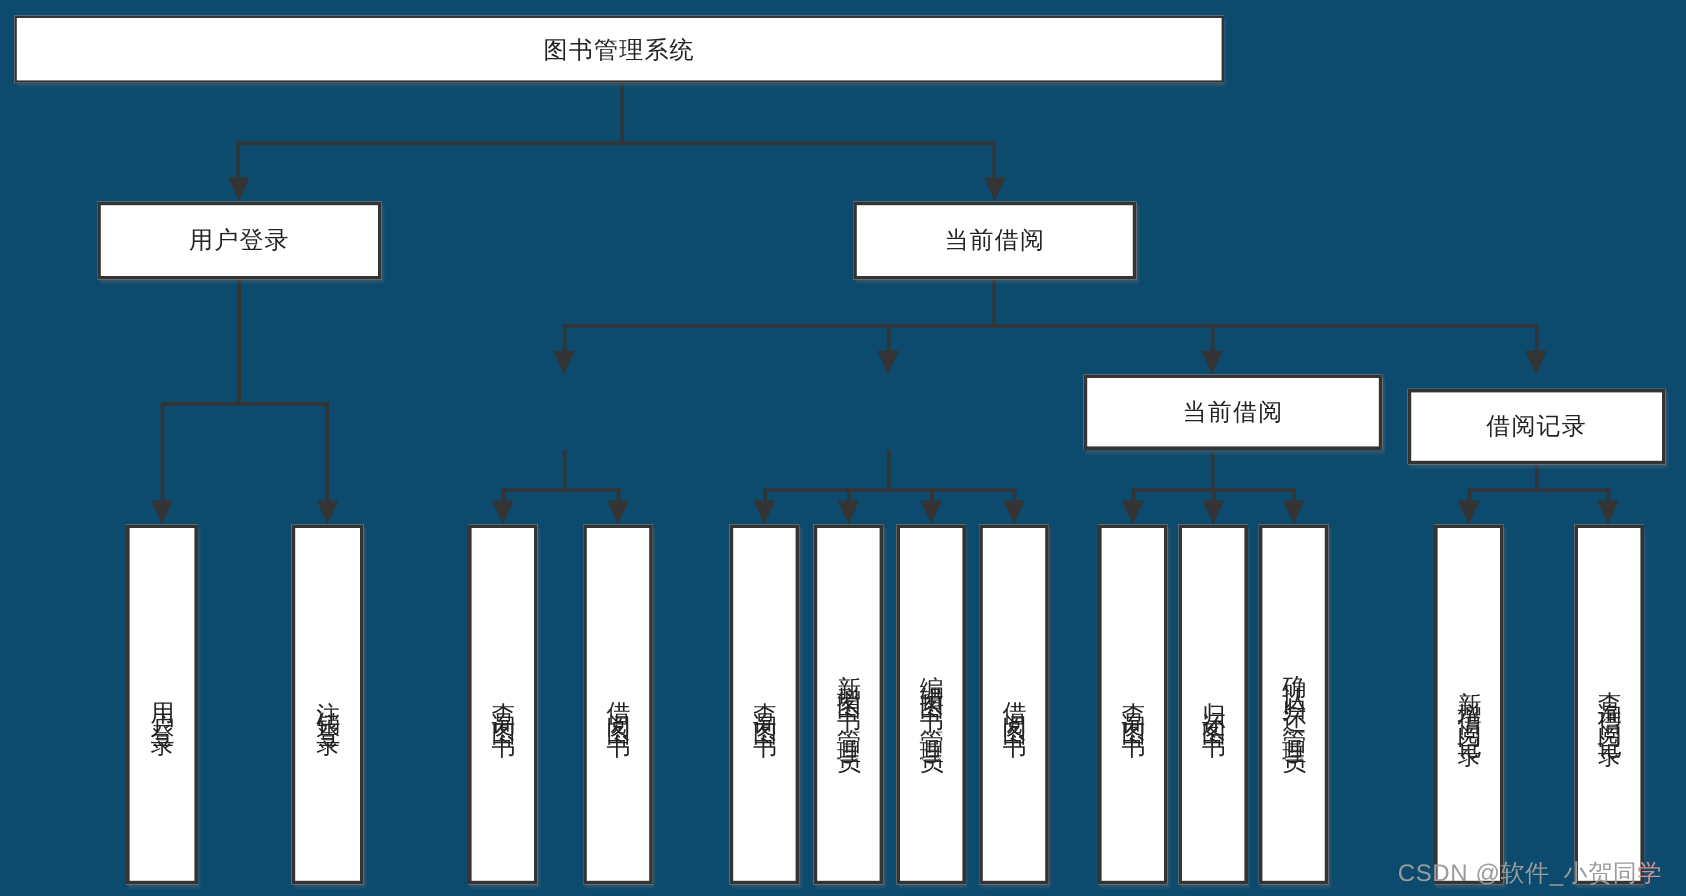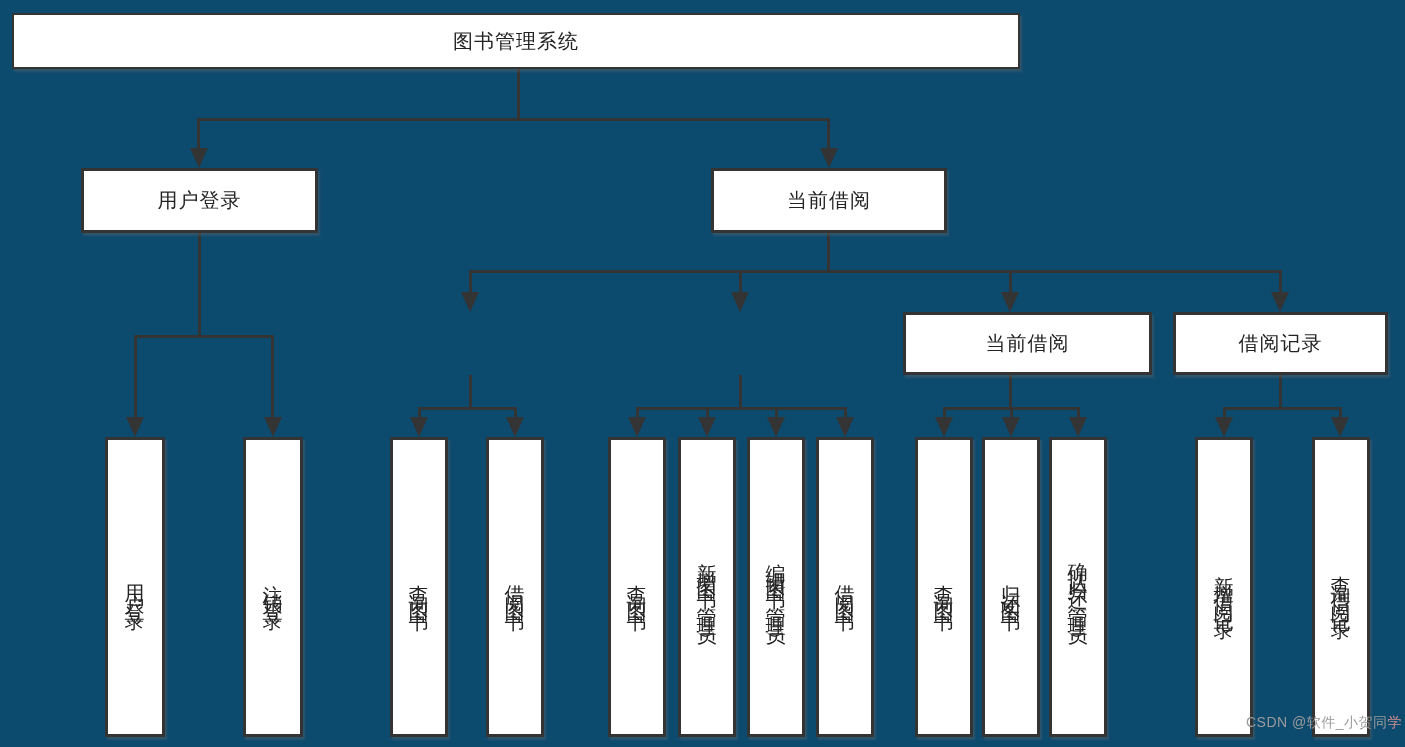--- a/index.html
+++ b/index.html
@@ -20,22 +20,22 @@
     letter-spacing:9px;line-height:1;white-space:nowrap;
   }
   .h{position:absolute;height:3px;background:#343434;z-index:1;}
   .v{position:absolute;width:3px;background:#343434;z-index:1;}
   .arrow{
     position:absolute;width:0;height:0;z-index:1;
     border-left:9px solid transparent;border-right:9px solid transparent;
     border-top:20px solid #343434;
   }
   .watermark{
-    position:absolute;top:714px;right:3px;z-index:3;
-    font-size:14px;letter-spacing:0.5px;color:#9b9b9b;white-space:nowrap;
+    position:absolute;top:714px;right:20px;z-index:3;
+    font-size:20px;letter-spacing:0.5px;color:#9b9b9b;white-space:nowrap;
   }
   .watermark .accent{color:#d28f8f;}
 </style>
 </head>
 <body>
 
 <div class="canvas">
 
   <div class="box root" style="left:12px;top:13px;width:1008px;height:56px;">
     <span>图书管理系统</span>
@@ -44,21 +44,21 @@
   <div class="box" style="left:81px;top:168px;width:237px;height:65px;">
     <span>用户登录</span>
   </div>
   <div class="box" style="left:711px;top:168px;width:236px;height:65px;">
     <span>当前借阅</span>
   </div>
 
   <div class="box" style="left:903px;top:312px;width:249px;height:63px;">
     <span>当前借阅</span>
   </div>
-  <div class="box" style="left:1173px;top:312px;width:215px;height:63px;">
+  <div class="box" style="left:1173px;top:324px;width:215px;height:63px;">
     <span>借阅记录</span>
   </div>
 
   <div class="box leaf" style="left:105px;top:437px;width:60px;height:300px;">
     <span>用户登录</span>
   </div>
   <div class="box leaf" style="left:243px;top:437px;width:60px;height:300px;">
     <span>注销登录</span>
   </div>
 

